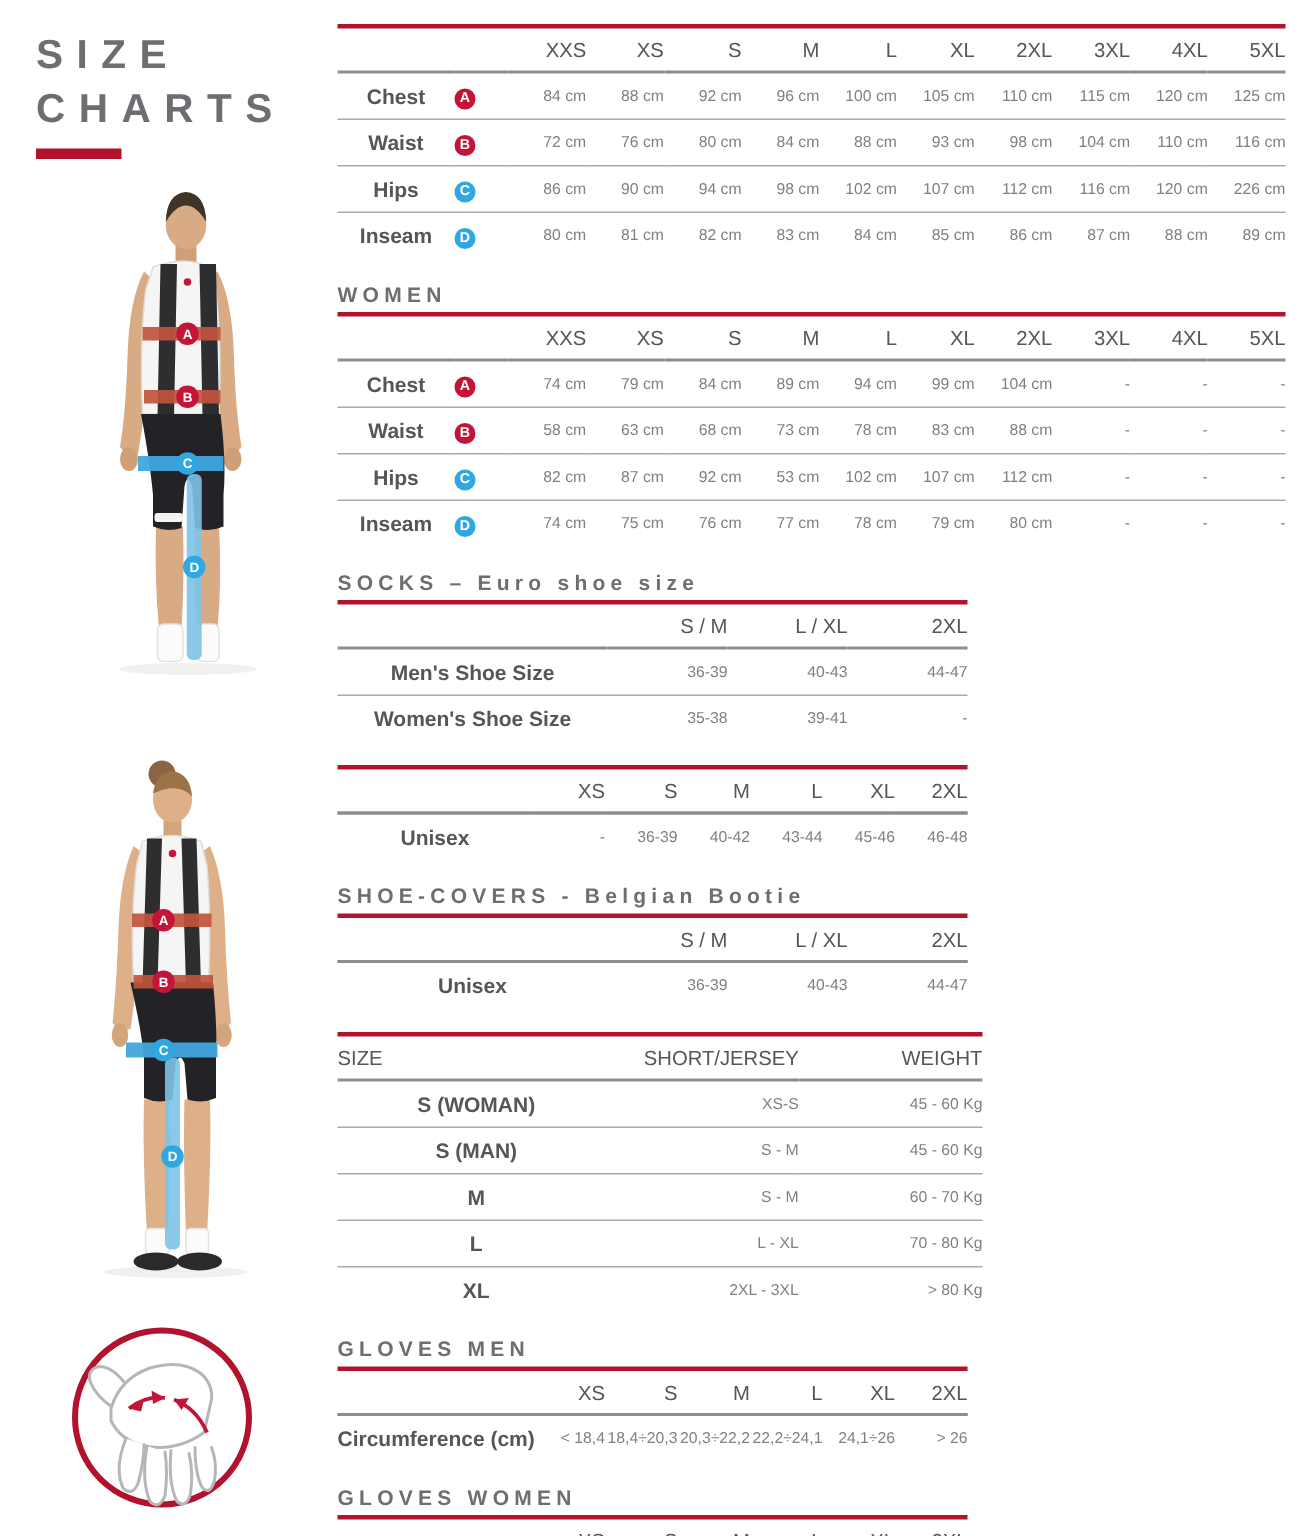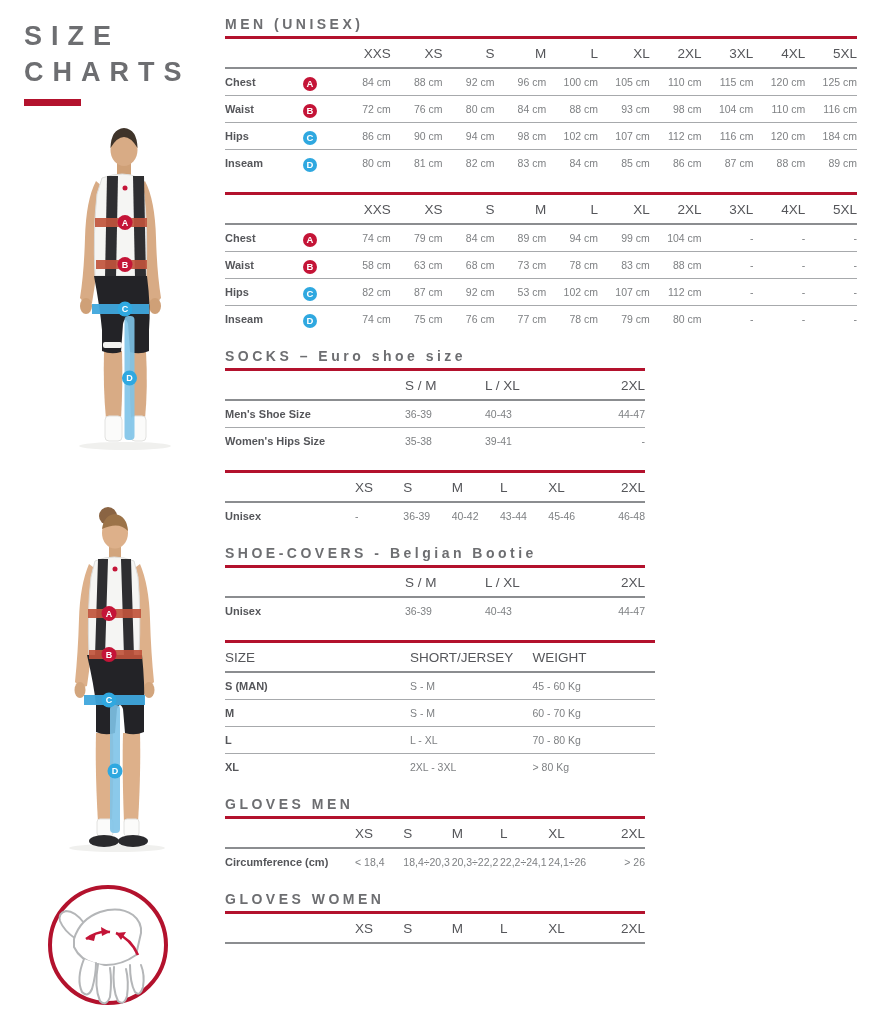--- a/index.html
+++ b/index.html
@@ -30,33 +30,33 @@
   .sec-title{font-size:14px;font-weight:bold;letter-spacing:3.5px;
     color:var(--title-gray);margin-bottom:4px;white-space:nowrap}
   .sec-rule{height:3px;background:var(--accent-red);margin-bottom:1px}
   table.sz{border-collapse:collapse;table-layout:fixed;width:100%}
   table.sz thead th{
     font-size:13.5px;font-weight:normal;color:var(--label-dark);
     border-bottom:2px solid var(--head-line);padding:6px 0 6px;white-space:nowrap}
   table.sz tbody tr:not(:last-child) th,
   table.sz tbody tr:not(:last-child) td{border-bottom:1px solid var(--row-line)}
   table.sz tbody th.row-lbl{
-    text-align:left;font-size:11px;font-weight:bold;color:var(--label-dark);
+    text-align:center;font-size:14px;font-weight:bold;color:var(--label-dark);
     padding:7px 0;white-space:nowrap}
   table.sz td.val{font-size:10.5px;color:var(--value-gray);padding:7px 0;white-space:nowrap}
   .badge-cell{padding:4px 0;text-align:left}
   .badge{display:inline-block;width:14px;height:14px;border-radius:50%;
     color:#fff;font-size:9.5px;font-weight:bold;line-height:14px;text-align:center}
   .badge.red{background:var(--badge-red)}
   .badge.blue{background:var(--badge-blue)}
   
   .layout-measure td.val,.layout-measure th.val-h{text-align:right}
-  .layout-narrow  td.val,.layout-narrow  th.val-h{text-align:left}
+  .layout-narrow  td.val,.layout-narrow  th.val-h{text-align:right}
   .layout-narrow  td.val:last-child,.layout-narrow th.val-h:last-child{text-align:right}
-  .layout-warmers td.val,.layout-warmers th.val-h{text-align:left}
+  .layout-warmers td.val,.layout-warmers th.val-h{text-align:right}
   .layout-warmers th.lbl-h{text-align:left}
   th.lbl-h{text-align:left;font-size:13.5px}
 </style>
 </head>
 <body>
 
 <aside class="left-col">
   <h1 class="page-title">
     <span>SIZE</span><br>
     <span>CHARTS</span>
@@ -148,21 +148,20 @@
     <g fill="#c41437">
       <polygon points="48,64 58,58 56,66"></polygon>
       <polygon points="72,57 63,52 64,61"></polygon>
       <polygon points="78,58 88,57 83,65"></polygon>
     </g>
   </svg>
 </aside>
 
 <main class="right-col" id="tables-root">
     <section class="chart-section layout-measure">
-      <h2 class="sec-title">MEN (UNISEX)</h2>
       <div class="sec-rule"></div>
       <table class="sz">
         <colgroup>
           <col style="width:78px">
           <col style="width:36px">
           <col>
           <col>
           <col>
           <col>
           <col>
@@ -222,40 +221,41 @@
             <td class="badge-cell"><span class="badge blue">C</span></td>
             <td class="val">86 cm</td>
             <td class="val">90 cm</td>
             <td class="val">94 cm</td>
             <td class="val">98 cm</td>
             <td class="val">102 cm</td>
             <td class="val">107 cm</td>
             <td class="val">112 cm</td>
             <td class="val">116 cm</td>
             <td class="val">120 cm</td>
-            <td class="val">184 cm</td>
+            <td class="val">226 cm</td>
           </tr>
           <tr>
             <th class="row-lbl">Inseam</th>
             <td class="badge-cell"><span class="badge blue">D</span></td>
             <td class="val">80 cm</td>
             <td class="val">81 cm</td>
             <td class="val">82 cm</td>
             <td class="val">83 cm</td>
             <td class="val">84 cm</td>
             <td class="val">85 cm</td>
             <td class="val">86 cm</td>
             <td class="val">87 cm</td>
             <td class="val">88 cm</td>
             <td class="val">89 cm</td>
           </tr>
         </tbody>
       </table>
     </section>
     <section class="chart-section layout-measure">
+      <h2 class="sec-title">WOMEN</h2>
       <div class="sec-rule"></div>
       <table class="sz">
         <colgroup>
           <col style="width:78px">
           <col style="width:36px">
           <col>
           <col>
           <col>
           <col>
           <col>
@@ -360,21 +360,21 @@
           </tr>
         </thead>
         <tbody>
           <tr>
             <th class="row-lbl">Men's Shoe Size</th>
             <td class="val">36-39</td>
             <td class="val">40-43</td>
             <td class="val">44-47</td>
           </tr>
           <tr>
-            <th class="row-lbl">Women's Hips Size</th>
+            <th class="row-lbl">Women's Shoe Size</th>
             <td class="val">35-38</td>
             <td class="val">39-41</td>
             <td class="val">-</td>
           </tr>
         </tbody>
       </table>
     </section>
     <section class="chart-section layout-narrow">
       <div class="sec-rule"></div>
       <table class="sz">
@@ -448,20 +448,25 @@
           <col>
         </colgroup>
         <thead>
           <tr>
             <th class="lbl-h">SIZE</th>
             <th class="val-h">SHORT/JERSEY</th>
             <th class="val-h">WEIGHT</th>
           </tr>
         </thead>
         <tbody>
+          <tr>
+            <th class="row-lbl">S (WOMAN)</th>
+            <td class="val">XS-S</td>
+            <td class="val">45 - 60 Kg</td>
+          </tr>
           <tr>
             <th class="row-lbl">S (MAN)</th>
             <td class="val">S - M</td>
             <td class="val">45 - 60 Kg</td>
           </tr>
           <tr>
             <th class="row-lbl">M</th>
             <td class="val">S - M</td>
             <td class="val">60 - 70 Kg</td>
           </tr>

